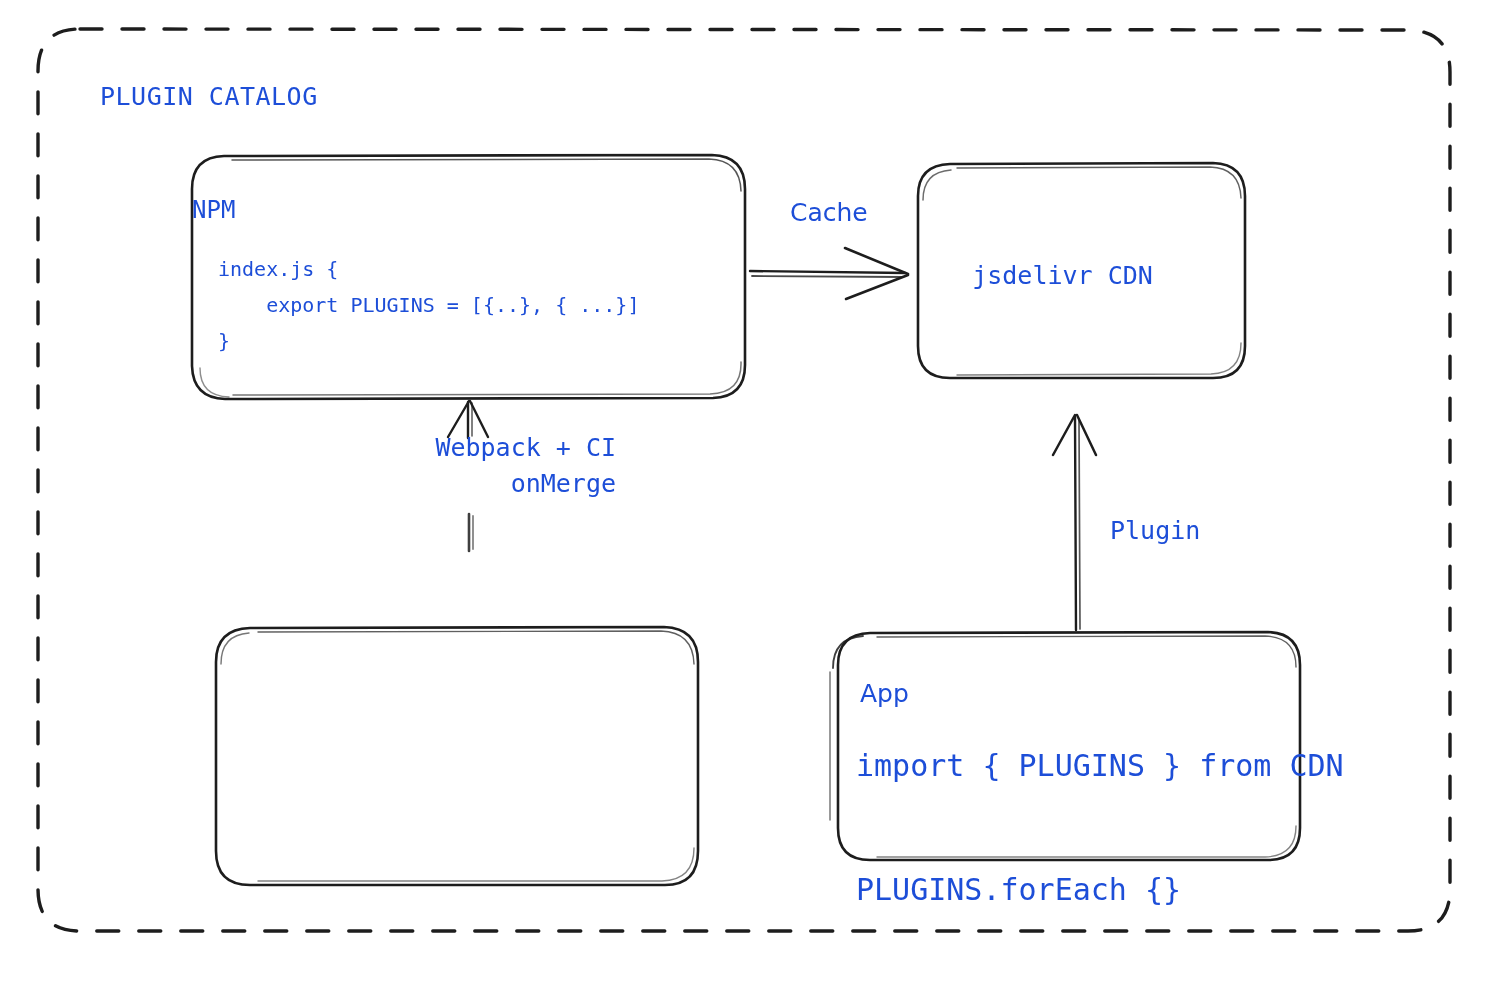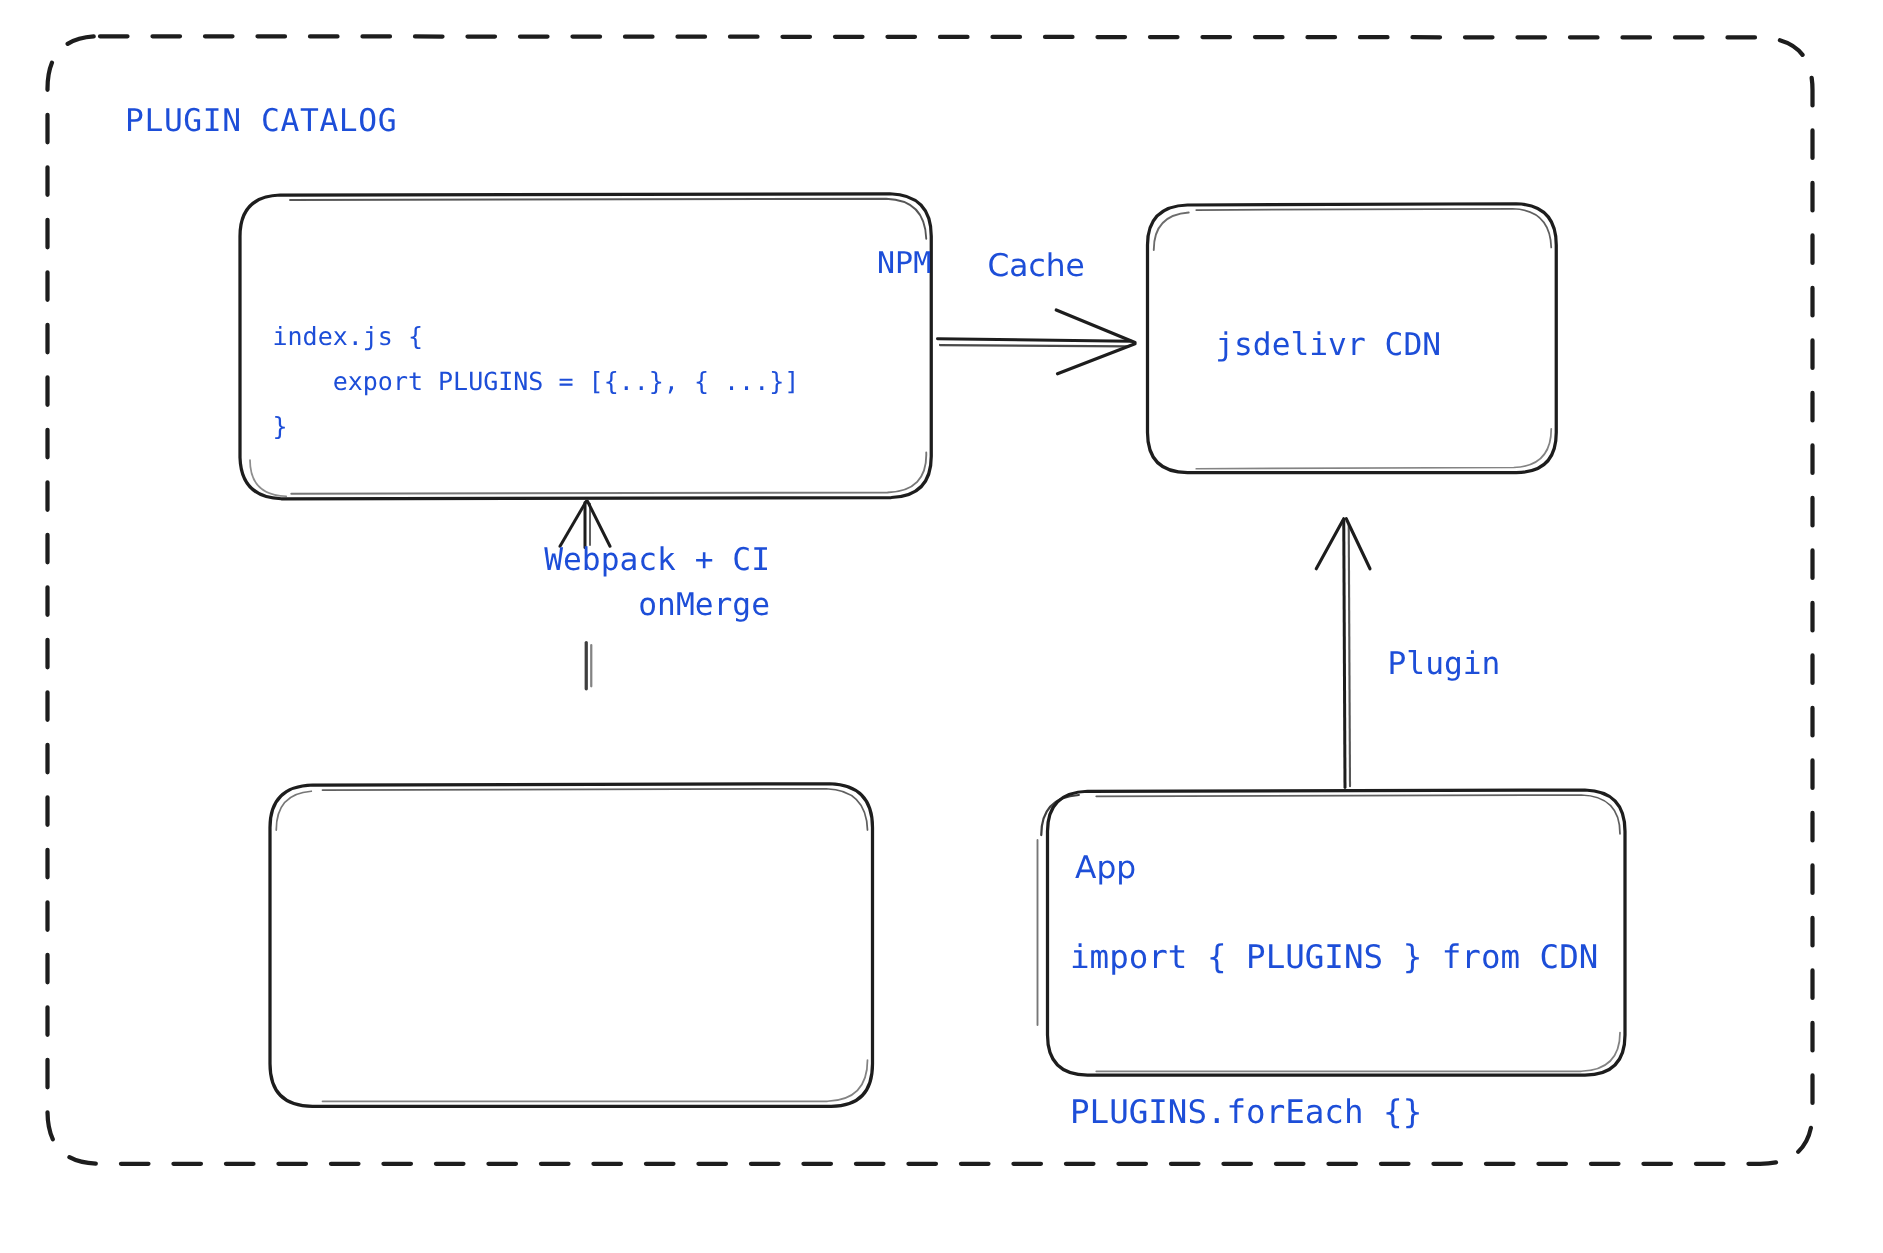--- a/index.html
+++ b/index.html
@@ -9,29 +9,29 @@
     color:#1a1a1a;
   }
   #stage{position:absolute;inset:0;width:1506px;height:1002px;}
   svg.layer{position:absolute;left:0;top:0;width:1506px;height:1002px;pointer-events:none;}
   .txt{position:absolute;white-space:pre;color:#1d4ed8;}
   .mono{font-family:"DejaVu Sans Mono","Liberation Mono",monospace;}
   .sans{font-family:"DejaVu Sans","Liberation Sans",sans-serif;}
 
   
   #group-title{left:100px;top:82px;font-size:25px;letter-spacing:0.5px;}
-  #npm-title{left:192px;top:196px;width:553px;text-align:right;font-size:24px;}
+  #npm-title{left:192px;top:196px;width:553px;text-align:left;font-size:24px;}
   #npm-code{left:218px;top:251px;font-size:20px;line-height:36px;}
   #cdn-title{left:918px;top:261px;width:289px;text-align:center;font-size:25px;}
   #cache-label{left:790px;top:198px;font-size:25px;}
   #build-label{left:320px;top:430px;width:296px;text-align:right;font-size:25px;line-height:36px;}
   #repo-title{left:216px;top:566px;width:482px;text-align:center;font-size:25px;}
   #repo-list{left:222px;top:707px;font-size:26px;line-height:35px;}
   #app-title{left:860px;top:679px;font-size:25px;}
-  #app-code{left:856px;top:735px;font-size:26px;line-height:62px;}
+  #app-code{left:856px;top:735px;font-size:30px;line-height:62px;}
   #import-label{left:1110px;top:516px;font-size:25px;}
 </style>
 </head>
 <body>
 
 <div id="stage">
 
   <svg class="layer" viewBox="0 0 1506 1002">
     <g fill="none" stroke="#1d1d1d" stroke-linecap="round" stroke-linejoin="round">
 

